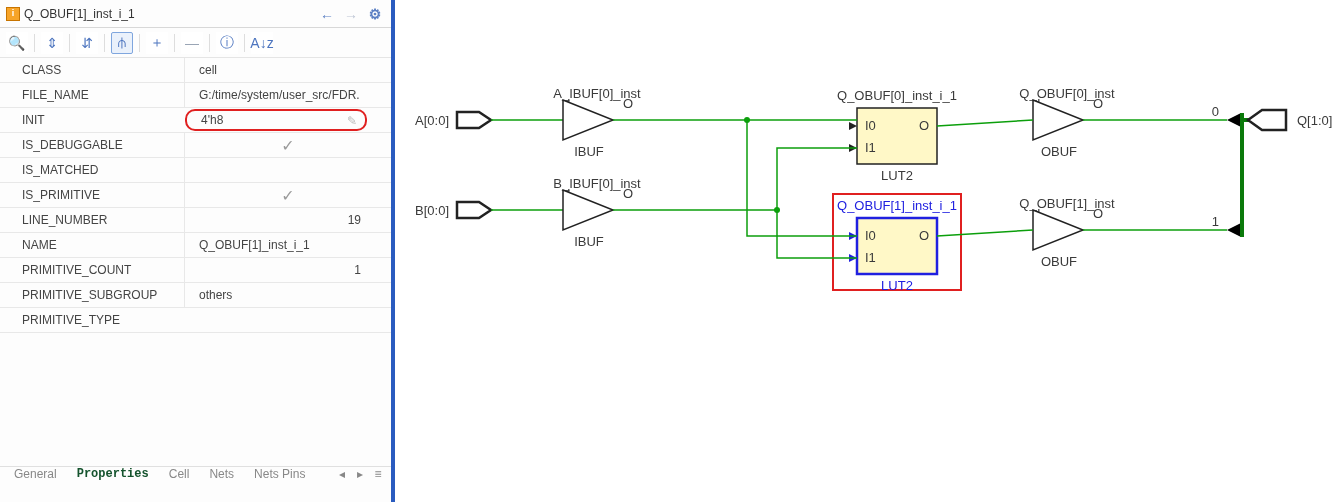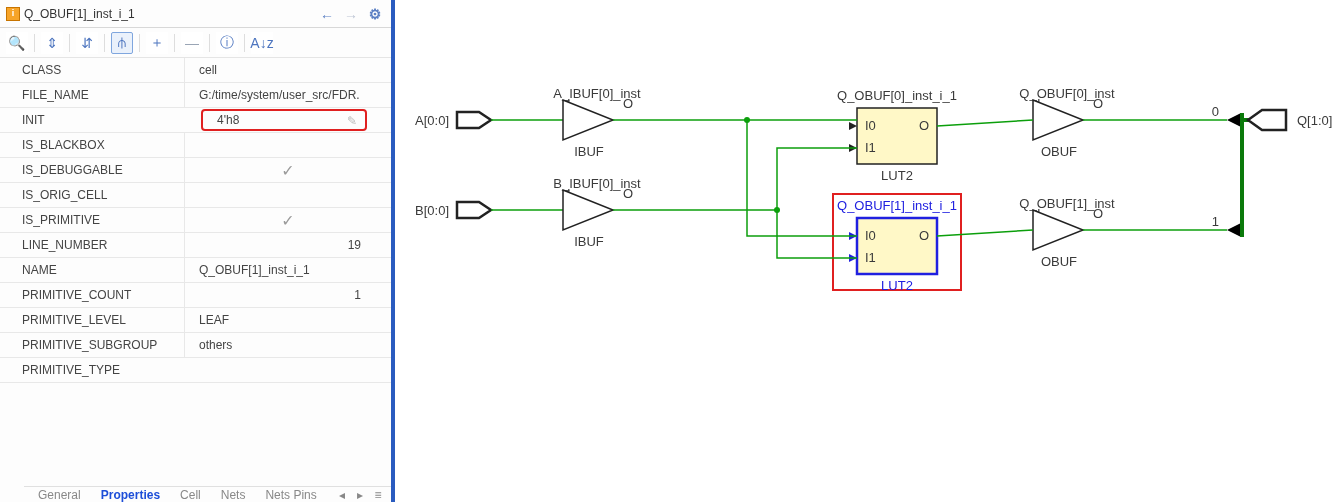--- a/index.html
+++ b/index.html
@@ -106,49 +106,47 @@
     align-items:center;
     overflow:hidden;
     white-space:nowrap;
     text-overflow:ellipsis;
     color:#444;
   }
   .prop-val.right { justify-content:flex-end; padding-right:30px;}
   .prop-val.center { justify-content:center; color:#9a9a9a; font-size:16px;}
   .prop-val.highlight {
     border:2px solid #e02020;
-    border-radius:4px;
-    margin:1px 24px 1px 17px;
+    border-radius:10px;
+    margin:1px 24px 1px 1px;
     height:22px;
     position:relative;
   }
   .pencil {
     position:absolute;
     right:4px;
     top:3px;
     width:14px;height:14px;
     color:#b9b9b9;
   }
   
   .footer {
-    height:16px;
+    height:36px;
     display:flex;
-    align-items:center;
     border-top:1px solid #e0e0e0;
     padding:0 4px;
     gap:0;
     font-size:12px;
-    margin-left:24px;
   }
   .ftab {
     padding:0 10px;
     color:#888;
     cursor:pointer;
   }
-  .ftab.active { color:#1d4ed8; font-weight:bold; }
+  .ftab.active { color:#14532d; font-weight:bold;font-family:Liberation Mono, monospace; }
   .footer .spacer { flex:1; }
   .fbtn { width:18px;text-align:center;color:#888;cursor:pointer;}
   
   .right-panel {
     flex:1;
     position:relative;
     background:#fff;
   }
   .svg-wrap {
     width:100%;height:100%;
@@ -204,50 +202,42 @@
       </div>
       <div class="prop-row">
         <div class="prop-key">FILE_NAME</div>
         <div class="prop-val">G:/time/system/user_src/FDR.</div>
       </div>
       <div class="prop-row">
         <div class="prop-key">INIT</div>
         <div class="prop-val highlight">4'h8<span class="pencil">✎</span></div>
       </div>
       <div class="prop-row">
-        <div class="prop-key">IS_BLACKBOX</div>
-        <div class="prop-val"></div>
-      </div>
-      <div class="prop-row">
         <div class="prop-key">IS_DEBUGGABLE</div>
         <div class="prop-val center">✓</div>
       </div>
       <div class="prop-row">
-        <div class="prop-key">IS_ORIG_CELL</div>
+        <div class="prop-key">IS_MATCHED</div>
         <div class="prop-val"></div>
       </div>
       <div class="prop-row">
         <div class="prop-key">IS_PRIMITIVE</div>
         <div class="prop-val center">✓</div>
       </div>
       <div class="prop-row">
         <div class="prop-key">LINE_NUMBER</div>
         <div class="prop-val right">19</div>
       </div>
       <div class="prop-row">
         <div class="prop-key">NAME</div>
         <div class="prop-val">Q_OBUF[1]_inst_i_1</div>
       </div>
       <div class="prop-row">
         <div class="prop-key">PRIMITIVE_COUNT</div>
         <div class="prop-val right">1</div>
-      </div>
-      <div class="prop-row">
-        <div class="prop-key">PRIMITIVE_LEVEL</div>
-        <div class="prop-val">LEAF</div>
       </div>
       <div class="prop-row">
         <div class="prop-key">PRIMITIVE_SUBGROUP</div>
         <div class="prop-val">others</div>
       </div>
       <div class="prop-row">
         <div class="prop-key">PRIMITIVE_TYPE</div>
       </div>
     </div>
 

